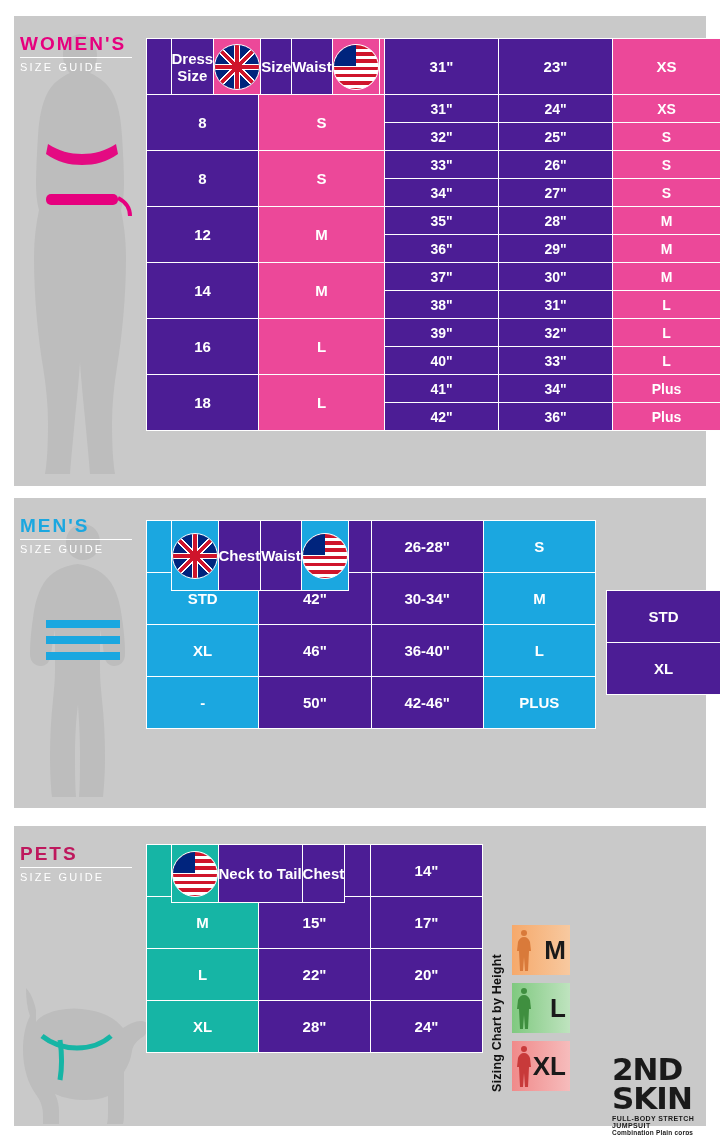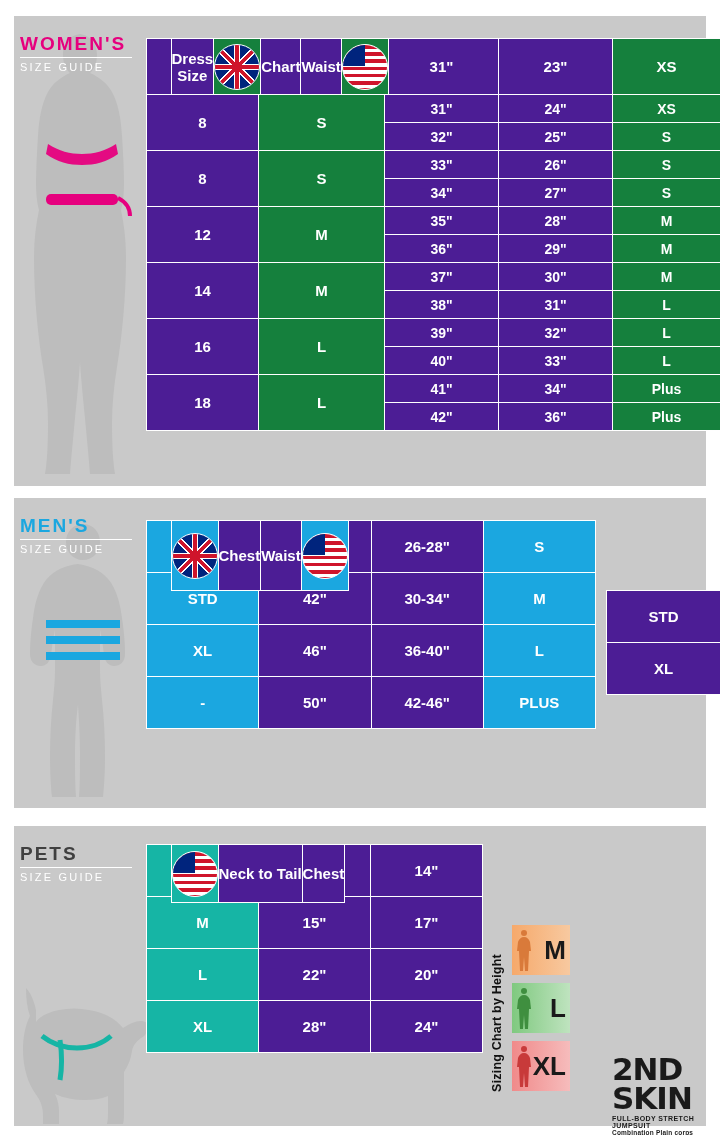--- a/index.html
+++ b/index.html
@@ -44,21 +44,21 @@
     line-height: 1.05;
   }
   .guide-sub {
     font-size: 11px;
     letter-spacing: 2.2px;
     color: #ffffff;
     margin-top: 3px;
   }
   .title-women { color: #e6007e; }
   .title-men   { color: #1ba7e0; }
-  .title-pets  { color: #404040; }
+  .title-pets  { color: #be185d; }
   .head-rule {
     height: 1px;
     background: #ffffff;
     margin: 3px 0 3px 0;
     width: 112px;
   }
 
   
   table.grid {
     position: absolute;
@@ -66,21 +66,21 @@
     table-layout: fixed;
   }
   table.grid td, table.grid th {
     text-align: center;
     vertical-align: middle;
     font-weight: bold;
     border: 1px solid #ffffff;
     padding: 0;
   }
   .c-grey   { background: #4c1d95; color: #ffffff; }
-  .c-pink   { background: #15803d; color: #ffffff; }
+  .c-pink   { background: #ec4899; color: #ffffff; }
   .c-blue   { background: #1ba7e0; color: #ffffff; }
   .c-teal   { background: #16b5a5; color: #ffffff; }
   .hdr      { font-size: 15px; }
   .cell     { font-size: 15px; }
   .cell-sm  { font-size: 14px; }
 
   
   #women-table { left: 132px; top: 22px; width: 574px; }
   #women-table col.c1 { width: 112px; }
   #women-table col.c2 { width: 126px; }
@@ -272,21 +272,21 @@
           <col class="c3">
           <col class="c4">
           <col class="c5">
         </colgroup>
       <tbody>
         <tr class="hrow">
           <td class="c-grey hdr">Dress Size</td>
           <td class="c-pink">
             <div class="flag flag-uk"></div>
           </td>
-          <td class="c-grey hdr">Chart</td>
+          <td class="c-grey hdr">Size</td>
           <td class="c-grey hdr">Waist</td>
           <td class="c-pink">
             <div class="flag flag-us"></div>
           </td>
         </tr>
 
         <tr class="full">
           <td class="c-grey cell">6</td>
           <td class="c-pink cell">XS</td>
           <td class="c-grey cell">31"</td>

